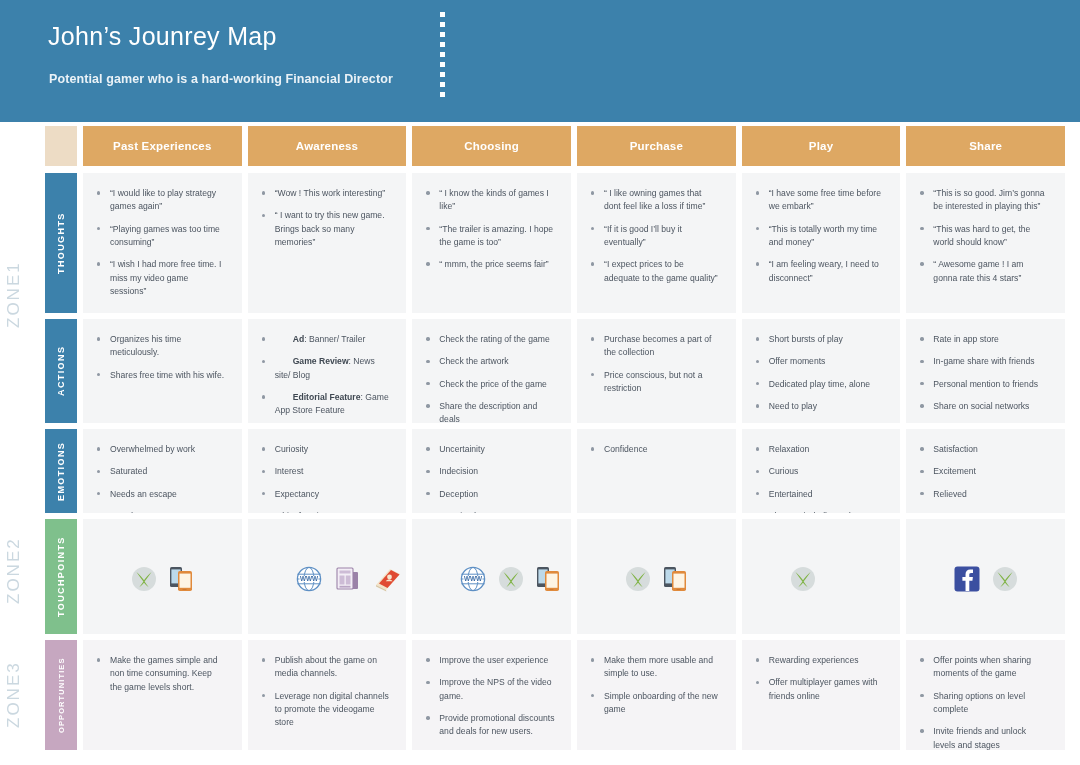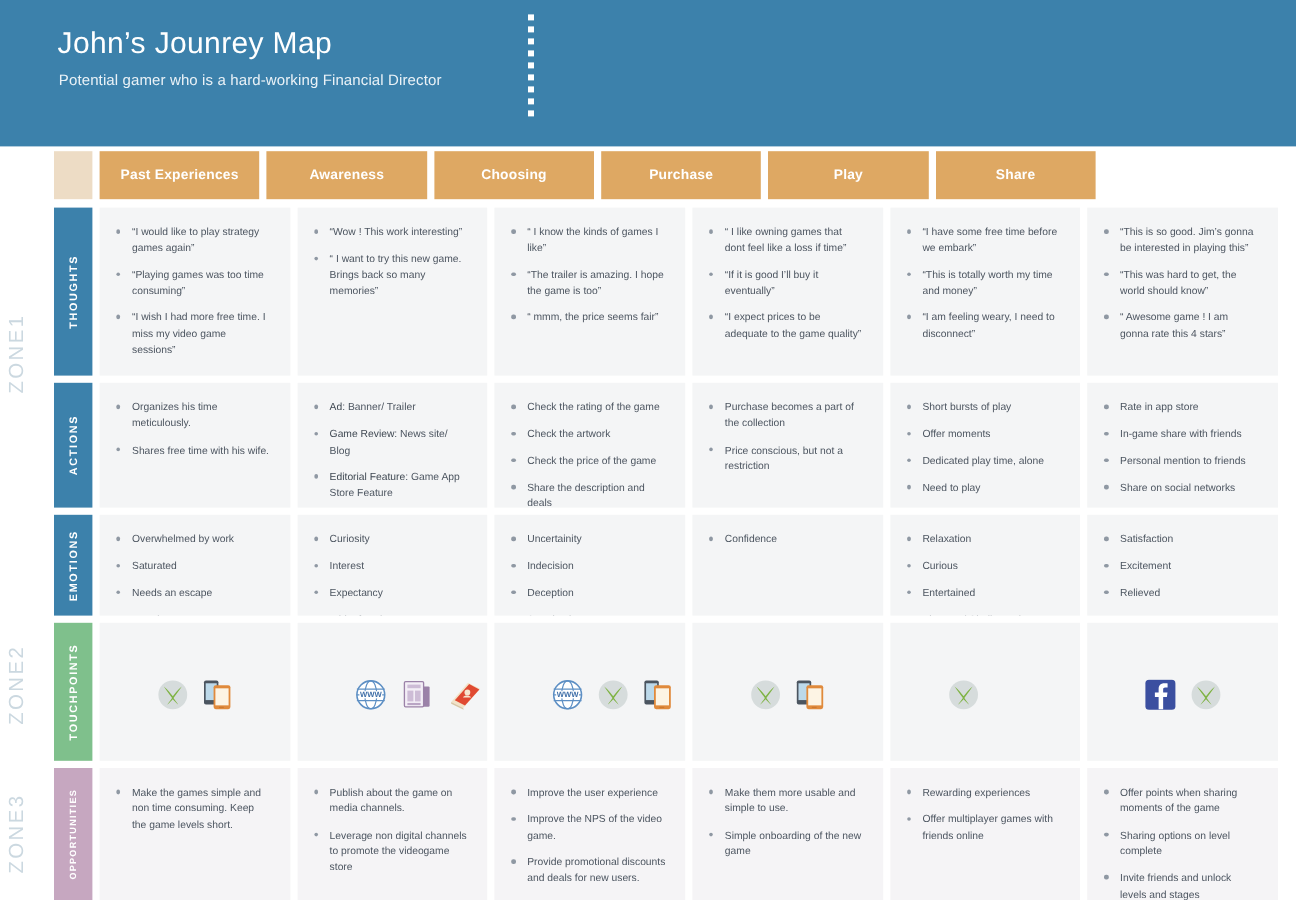--- a/index.html
+++ b/index.html
@@ -15,22 +15,22 @@
     position: absolute; left: 0; top: 0;
     width: 1080px; height: 122px;
     background: #3c81ab;
   }
   .header-title {
     position: absolute; left: 48px; top: 22px;
     font-size: 25px; font-weight: 400; color: #ffffff;
     letter-spacing: 0.3px;
   }
   .header-sub {
-    position: absolute; left: 49px; top: 60px;
-    font-size: 12.5px; font-weight: 400; color: #eaf2f7;
+    position: absolute; left: 49px; top: 72px;
+    font-size: 12.5px; font-weight: 700; color: #eaf2f7;
     letter-spacing: 0.1px;
   }
   .dot-strip {
     position: absolute; left: 440px; top: 12px;
     display: flex; flex-direction: column; gap: 5px;
   }
   .dot-strip i {
     display: block; width: 5px; height: 5px; background: #ffffff;
   }
 
@@ -49,21 +49,21 @@
     font-size: 17px; font-weight: 400; letter-spacing: 2px;
     color: #cbd8e0;
   }
   #zone-1 { top: 60px;  height: 260px; }
   #zone-2 { top: 408px; height: 115px; }
   #zone-3 { top: 535px; height: 110px; }
 
   
   .stage-row {
     position: absolute; left: 45px; top: 21px;
-    width: 868px; height: 40px;
+    width: 1020px; height: 40px;
     display: flex; gap: 6px;
   }
   .stage-spacer {
     width: 32px; background: #eddcc5; flex: none;
   }
   .stage-cell {
     flex: 1 1 0;
     background: #dea863;
     color: #ffffff;
     font-size: 11.5px; font-weight: bold;
@@ -110,21 +110,21 @@
     font-size: 8.6px;
     line-height: 1.55;
     color: #4c5560;
     margin-bottom: 9px;
   }
   ul.bullets li:before {
     content: ""; position: absolute; left: 0; top: 4.2px;
     width: 3.4px; height: 3.4px; border-radius: 50%;
     background: #8f98a3;
   }
-  ul.bullets li b { font-weight: normal; color: #3f4852; }
+  ul.bullets li b { font-weight: bold; color: #3f4852; margin-left: 18px; }
 
   
   .tight li { margin-bottom: 4px; }
   .opp li   { margin-bottom: 11px; color: #6a7078; }
   .opp li:before { background: #9aa0a8; }
 
   
   .icons {
     display: flex; align-items: center; gap: 12px;
     height: 100%; padding-left: 34px;

